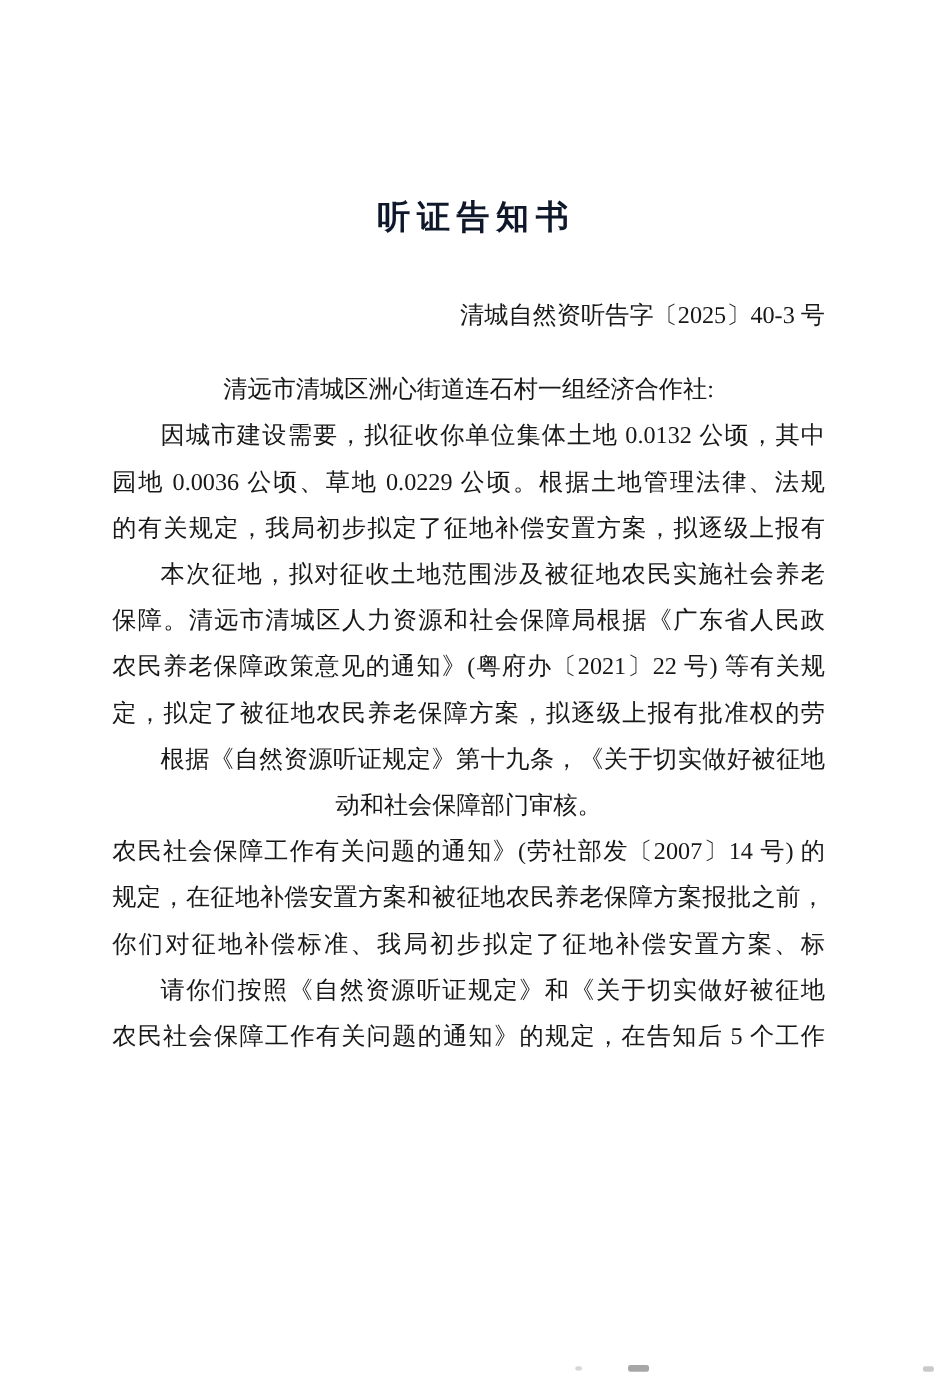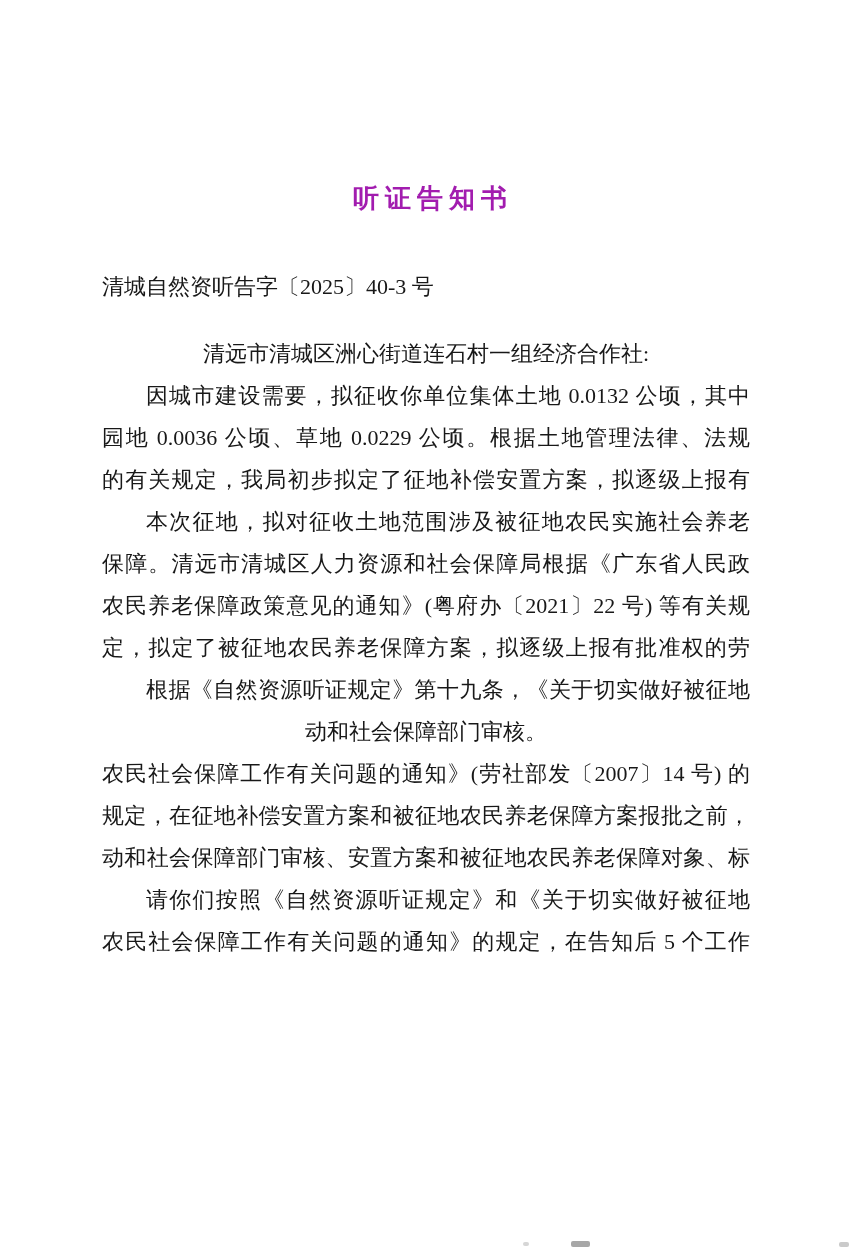--- a/index.html
+++ b/index.html
@@ -18,32 +18,32 @@
   }
   .title {
     position: absolute;
     top: 180px;
     left: 102px;
     width: 648px;
     margin: 0;
     text-align: center;
     font-family: "Liberation Sans", "DejaVu Sans", sans-serif;
     font-weight: 700;
-    font-size: 26px;
+    font-size: 30px;
     line-height: 36px;
     letter-spacing: 6px;
-    color: #a21caf;
+    color: #0f172a;
     text-indent: 14px; 
   }
   .doc-no {
     position: absolute;
     top: 270px;
     left: 102px;
     width: 648px;
-    text-align: left;
+    text-align: right;
     font-size: 22px;
     line-height: 34px;
     color: #181818;
   }
   .body {
     position: absolute;
     top: 333px;
     left: 102px;
     width: 648px;
     font-size: 22px;
@@ -86,21 +86,21 @@
       <div class="line fill">园地 0.0036 公顷、草地 0.0229 公顷。根据土地管理法律、法规</div>
       <div class="line fill">的有关规定，我局初步拟定了征地补偿安置方案，拟逐级上报有</div>
       <div class="line fill indent">本次征地，拟对征收土地范围涉及被征地农民实施社会养老</div>
       <div class="line fill">保障。清远市清城区人力资源和社会保障局根据《广东省人民政</div>
       <div class="line fill">农民养老保障政策意见的通知》(粤府办〔2021〕22 号) 等有关规</div>
       <div class="line fill">定，拟定了被征地农民养老保障方案，拟逐级上报有批准权的劳</div>
       <div class="line fill indent">根据《自然资源听证规定》第十九条，《关于切实做好被征地</div>
       <div class="line">动和社会保障部门审核。</div>
       <div class="line fill">农民社会保障工作有关问题的通知》(劳社部发〔2007〕14 号) 的</div>
       <div class="line fill">规定，在征地补偿安置方案和被征地农民养老保障方案报批之前，</div>
-      <div class="line fill">动和社会保障部门审核、安置方案和被征地农民养老保障对象、标</div>
+      <div class="line fill">你们对征地补偿标准、我局初步拟定了征地补偿安置方案、标</div>
       <div class="line fill indent">请你们按照《自然资源听证规定》和《关于切实做好被征地</div>
       <div class="line fill">农民社会保障工作有关问题的通知》的规定，在告知后 5 个工作</div>
     </div>
 
   <div class="smudge s1"></div>
   <div class="smudge s2"></div>
   <div class="smudge s3"></div>
 </div>
 
 </body></html>

